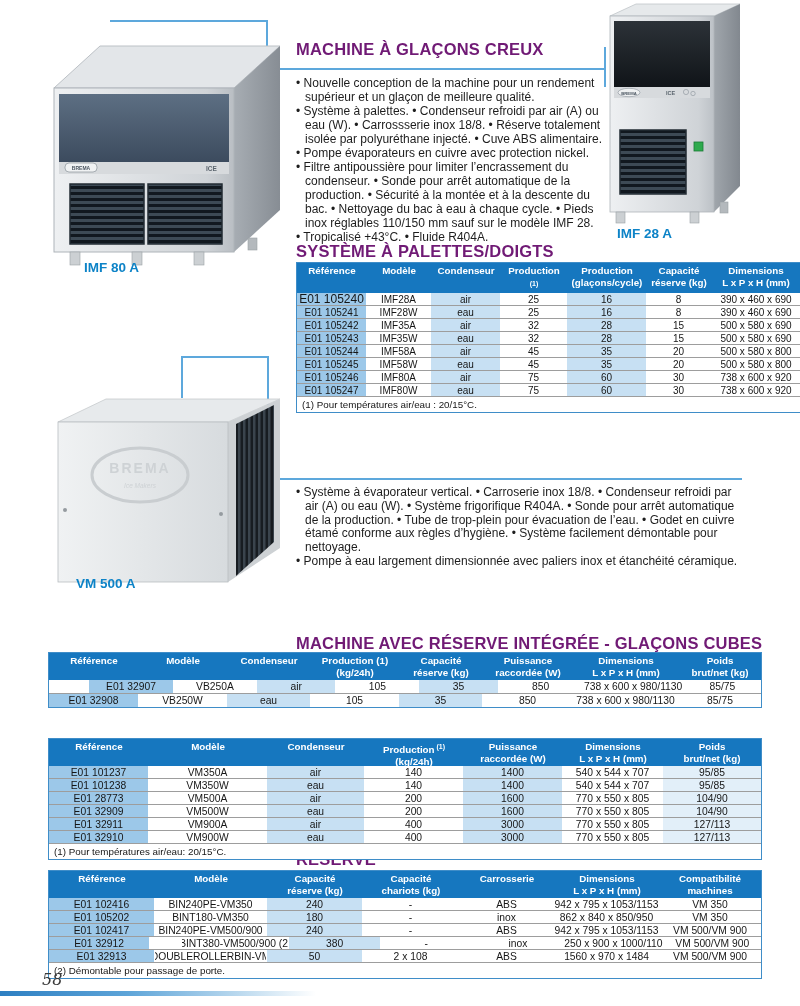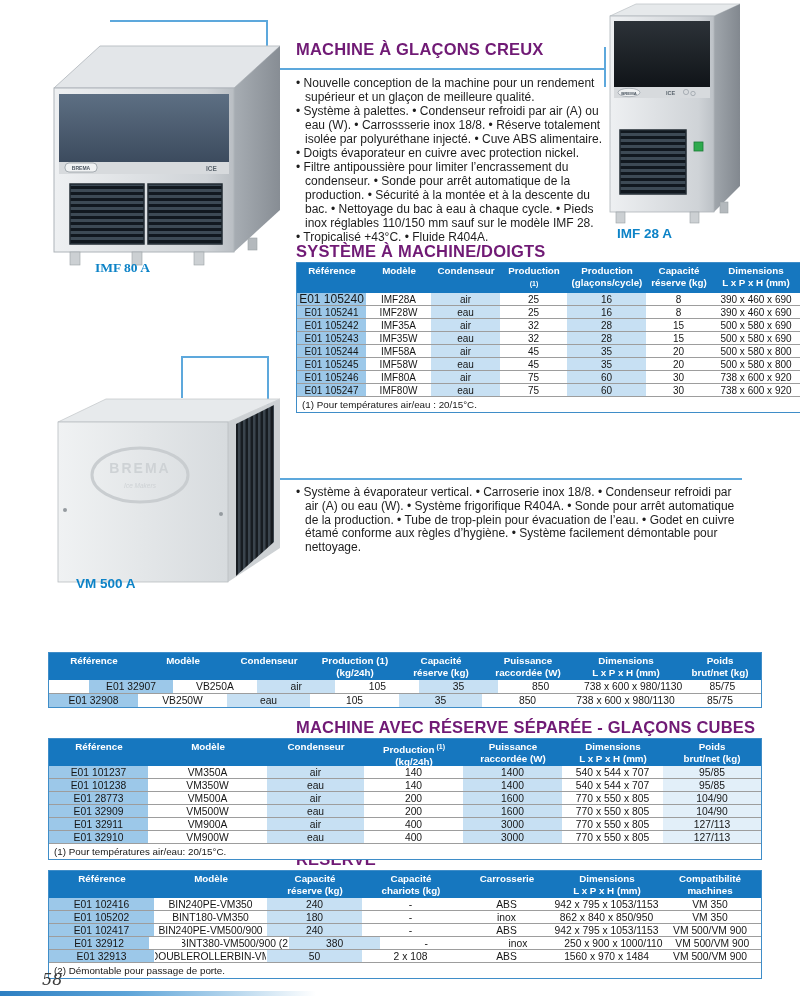--- a/index.html
+++ b/index.html
@@ -81,21 +81,21 @@
       <text x="41" y="150" font-size="5" text-anchor="middle" fill="#4a5560" font-weight="bold">BREMA</text>
       <text x="166" y="151" font-size="6.5" fill="#5a646d" font-weight="bold">ICE</text>
       <rect x="30" y="164" width="74" height="60" fill="url(#slat80)" stroke="#222b33" stroke-width="1.5"></rect>
       <rect x="108" y="164" width="74" height="60" fill="url(#slat80)" stroke="#222b33" stroke-width="1.5"></rect>
       <rect x="30" y="232" width="10" height="13" fill="#ccd0d3" stroke="#9aa0a5" stroke-width="0.6"></rect>
       <rect x="92" y="232" width="10" height="13" fill="#ccd0d3" stroke="#9aa0a5" stroke-width="0.6"></rect>
       <rect x="154" y="232" width="10" height="13" fill="#ccd0d3" stroke="#9aa0a5" stroke-width="0.6"></rect>
       <rect x="208" y="218" width="9" height="12" fill="#b4b9bd" stroke="#9aa0a5" stroke-width="0.6"></rect>
     </svg>
   </div>
-  <div class="caption" style="left:95px;top:260px;font-family:Liberation Serif, serif;">IMF 80 A</div>
+  <div class="caption" style="left:84px;top:260px;">IMF 80 A</div>
 
   <div class="photo" style="left:602px;top:0px;width:155px;height:230px;">
     <svg width="155" height="230" viewBox="0 0 155 230">
       <defs>
         <linearGradient id="g28f" x1="0" y1="0" x2="1" y2="0">
           <stop offset="0" stop-color="#eef0f2"></stop>
             <stop offset=".85" stop-color="#cfd3d7"></stop>
             <stop offset="1" stop-color="#bcc1c6"></stop>
         </linearGradient>
         <linearGradient id="g28s" x1="0" y1="0" x2="1" y2="0">
@@ -149,33 +149,34 @@
       <ellipse cx="88" cy="83" rx="48" ry="27" fill="none" stroke="#c9cdd0" stroke-width="3"></ellipse>
       <text x="88" y="81" text-anchor="middle" font-size="14" font-weight="bold" fill="#ced2d5" letter-spacing="2">BREMA</text>
       <text x="88" y="96" text-anchor="middle" font-size="6.5" font-style="italic" fill="#ced2d5">Ice Makers</text>
       <circle cx="13" cy="118" r="2" fill="#959ba0"></circle>
       <circle cx="169" cy="122" r="2" fill="#959ba0"></circle>
     </svg>
   </div>
   <div class="caption" style="left:76px;top:576px;">VM 500 A</div>
 
   <div class="heading" style="left:296px;top:40px;">MACHINE À GLAÇONS CREUX</div>
-  <div class="heading" style="left:296px;top:242px;">SYSTÈME À MACHINE/DOIGTS</div>
-  <div class="heading" style="left:296px;top:718px;">MACHINE AVEC RÉSERVE SÉPARÉE - GLAÇONS CUBES</div>
+  <div class="heading" style="left:296px;top:242px;">SYSTÈME À PALETTES/DOIGTS</div>
+  <div class="heading" style="left:296px;top:634px;">MACHINE AVEC RÉSERVE INTÉGRÉE - GLAÇONS CUBES</div>
   <div class="heading" style="left:296px;top:850px;">RÉSERVE</div>
 
   <ul class="bullets b1" id="bullets-creux" style="left:296px;top:76px;width:316px;">
       <li>Nouvelle conception de la machine pour un rendement supérieur et un glaçon de meilleure qualité.</li>
       <li>Système à palettes. • Condenseur refroidi par air (A) ou eau (W). • Carrossserie inox 18/8. • Réserve totalement isolée par polyuréthane injecté. • Cuve ABS alimentaire.</li>
-      <li>Doigts évaporateur en cuivre avec protection nickel.</li>
+      <li>Pompe évaporateurs en cuivre avec protection nickel.</li>
       <li>Filtre antipoussière pour limiter l’encrassement du condenseur. • Sonde pour arrêt automatique de la production. • Sécurité à la montée et à la descente du bac. • Nettoyage du bac à eau à chaque cycle. • Pieds inox réglables 110/150 mm sauf sur le modèle IMF 28.</li>
       <li>Tropicalisé +43°C. • Fluide R404A.</li>
     </ul>
   <ul class="bullets b2" id="bullets-cubes" style="left:296px;top:486px;width:452px;">
       <li>Système à évaporateur vertical. • Carroserie inox 18/8. • Condenseur refroidi par air (A) ou eau (W). • Système frigorifique R404A. • Sonde pour arrêt automatique de la production. • Tube de trop-plein pour évacuation de l’eau. • Godet en cuivre étamé conforme aux règles d’hygiène. • Système facilement démontable pour nettoyage.</li>
+      <li>Pompe à eau largement dimensionnée avec paliers inox et étanchéité céramique.</li>
     </ul>
 
   <div class="ctable" id="table-0" style="left: 296px; top: 262px; width: 506px;">
       <div class="thead" style="height: 30px;">
         <div class="hcell" style="width: 70px;">
           <div>Référence</div>
         </div>
         <div class="hcell" style="width: 64px;">
           <div>Modèle</div>
         </div>

